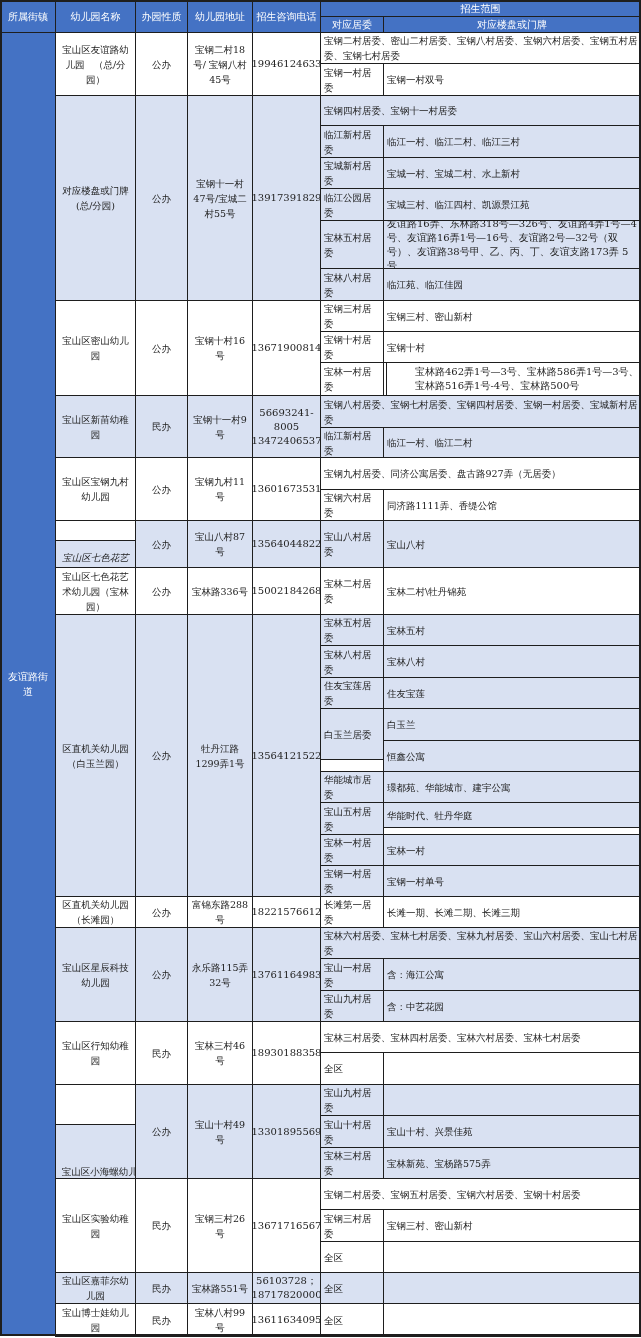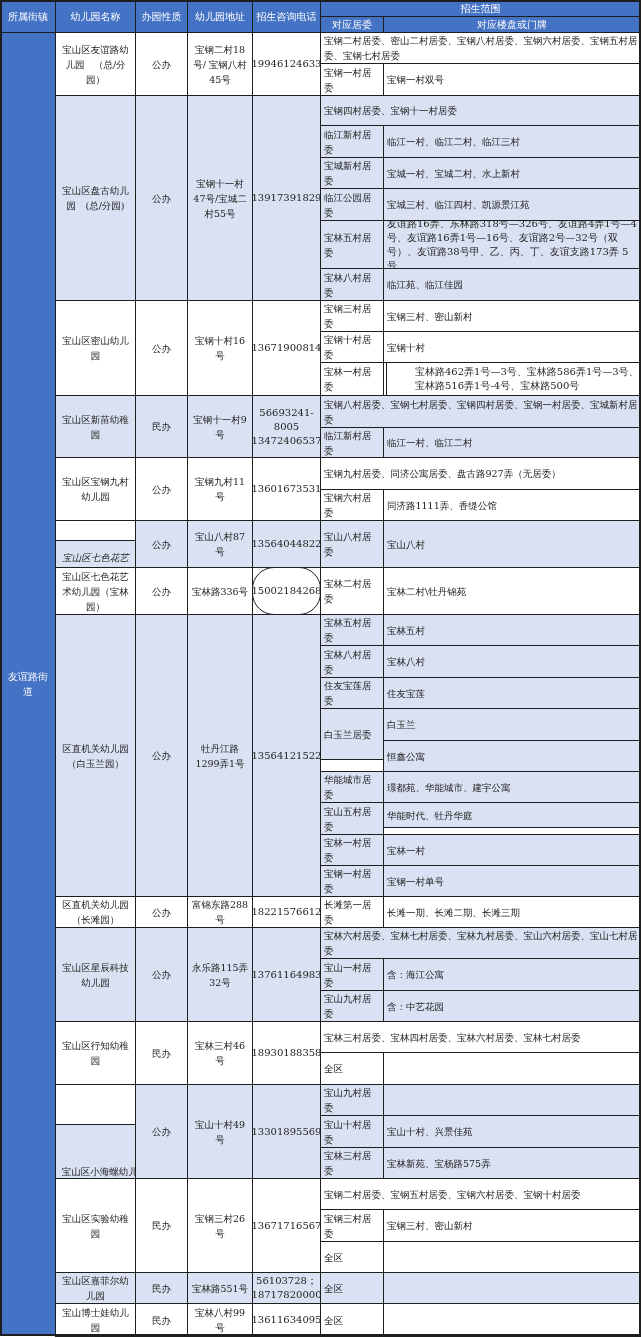--- a/index.html
+++ b/index.html
@@ -32,21 +32,21 @@
   <div class="cell c street" style="left:0;top:32px;width:56px;height:1304px;">友谊路街道</div>
 
   <div id="rows">
       <div class="cell c white" style="left: 55px; top: 32px; width: 81px; height: 64px;">宝山区友谊路幼儿园　（总/分园）</div>
       <div class="cell c white" style="left: 135px; top: 32px; width: 53px; height: 64px;">公办</div>
       <div class="cell c white" style="left: 187px; top: 32px; width: 66px; height: 64px;">宝钢二村18号/ 宝钢八村45号</div>
       <div class="cell c white small" style="left: 252px; top: 32px; width: 69px; height: 64px;">19946124633</div>
       <div class="cell l white" style="left: 320px; top: 32px; width: 322px; height: 32px;">宝钢二村居委、密山二村居委、宝钢八村居委、宝钢六村居委、宝钢五村居委、宝钢七村居委</div>
       <div class="cell l white" style="left: 320px; top: 63px; width: 64px; height: 33px;">宝钢一村居委</div>
       <div class="cell l white" style="left: 383px; top: 63px; width: 259px; height: 33px;">宝钢一村双号</div>
-      <div class="cell c blue" style="left: 55px; top: 95px; width: 81px; height: 206px;">宝山区盘古幼儿园　(总/分园)</div>
+      <div class="cell c blue" style="left: 55px; top: 95px; width: 81px; height: 206px;">对应楼盘或门牌　(总/分园)</div>
       <div class="cell c blue" style="left: 135px; top: 95px; width: 53px; height: 206px;">公办</div>
       <div class="cell c blue" style="left: 187px; top: 95px; width: 66px; height: 206px;">宝钢十一村47号/宝城二村55号</div>
       <div class="cell c blue small" style="left: 252px; top: 95px; width: 69px; height: 206px;">13917391829</div>
       <div class="cell l blue" style="left: 320px; top: 95px; width: 322px; height: 31px;">宝钢四村居委、宝钢十一村居委</div>
       <div class="cell l blue" style="left: 320px; top: 125px; width: 64px; height: 33px;">临江新村居委</div>
       <div class="cell l blue" style="left: 383px; top: 125px; width: 259px; height: 33px;">临江一村、临江二村、临江三村</div>
       <div class="cell l blue" style="left: 320px; top: 157px; width: 64px; height: 32px;">宝城新村居委</div>
       <div class="cell l blue" style="left: 383px; top: 157px; width: 259px; height: 32px;">宝城一村、宝城二村、水上新村</div>
       <div class="cell l blue" style="left: 320px; top: 188px; width: 64px; height: 33px;">临江公园居委</div>
       <div class="cell l blue" style="left: 383px; top: 188px; width: 259px; height: 33px;">宝城三村、临江四村、凯源景江苑</div>
@@ -80,21 +80,21 @@
       <div class="cell l white" style="left: 383px; top: 489px; width: 259px; height: 32px;">同济路1111弄、香缇公馆</div>
       <div class="cell c blue" style="left: 55px; top: 540px; width: 81px; height: 64px; font-style: italic;">宝山区七色花艺术幼儿园（宝山园）</div>
       <div class="cell c blue" style="left: 135px; top: 520px; width: 53px; height: 48px;">公办</div>
       <div class="cell c blue" style="left: 187px; top: 520px; width: 66px; height: 48px;">宝山八村87号</div>
       <div class="cell c blue small" style="left: 252px; top: 520px; width: 69px; height: 48px;">13564044822</div>
       <div class="cell l blue" style="left: 320px; top: 520px; width: 64px; height: 48px;">宝山八村居委</div>
       <div class="cell l blue" style="left: 383px; top: 520px; width: 259px; height: 48px;">宝山八村</div>
       <div class="cell c white" style="left: 55px; top: 567px; width: 81px; height: 48px;">宝山区七色花艺术幼儿园（宝林园）</div>
       <div class="cell c white" style="left: 135px; top: 567px; width: 53px; height: 48px;">公办</div>
       <div class="cell c white" style="left: 187px; top: 567px; width: 66px; height: 48px;">宝林路336号</div>
-      <div class="cell c white small" style="left: 252px; top: 567px; width: 69px; height: 48px; border-radius: 22px;">15002184268</div>
+      <div class="cell c white small" style="left: 252px; top: 567px; width: 69px; height: 48px;">15002184268</div>
       <div class="cell l white" style="left: 320px; top: 567px; width: 64px; height: 48px;">宝林二村居委</div>
       <div class="cell l white" style="left: 383px; top: 567px; width: 259px; height: 48px;">宝林二村\牡丹锦苑</div>
       <div class="cell c blue" style="left: 55px; top: 614px; width: 81px; height: 283px;">区直机关幼儿园（白玉兰园）</div>
       <div class="cell c blue" style="left: 135px; top: 614px; width: 53px; height: 283px;">公办</div>
       <div class="cell c blue" style="left: 187px; top: 614px; width: 66px; height: 283px;">牡丹江路1299弄1号</div>
       <div class="cell c blue small" style="left: 252px; top: 614px; width: 69px; height: 283px;">13564121522</div>
       <div class="cell l blue" style="left: 320px; top: 614px; width: 64px; height: 32px;">宝林五村居委</div>
       <div class="cell l blue" style="left: 383px; top: 614px; width: 259px; height: 32px;">宝林五村</div>
       <div class="cell l blue" style="left: 320px; top: 645px; width: 64px; height: 33px;">宝林八村居委</div>
       <div class="cell l blue" style="left: 383px; top: 645px; width: 259px; height: 33px;">宝林八村</div>

